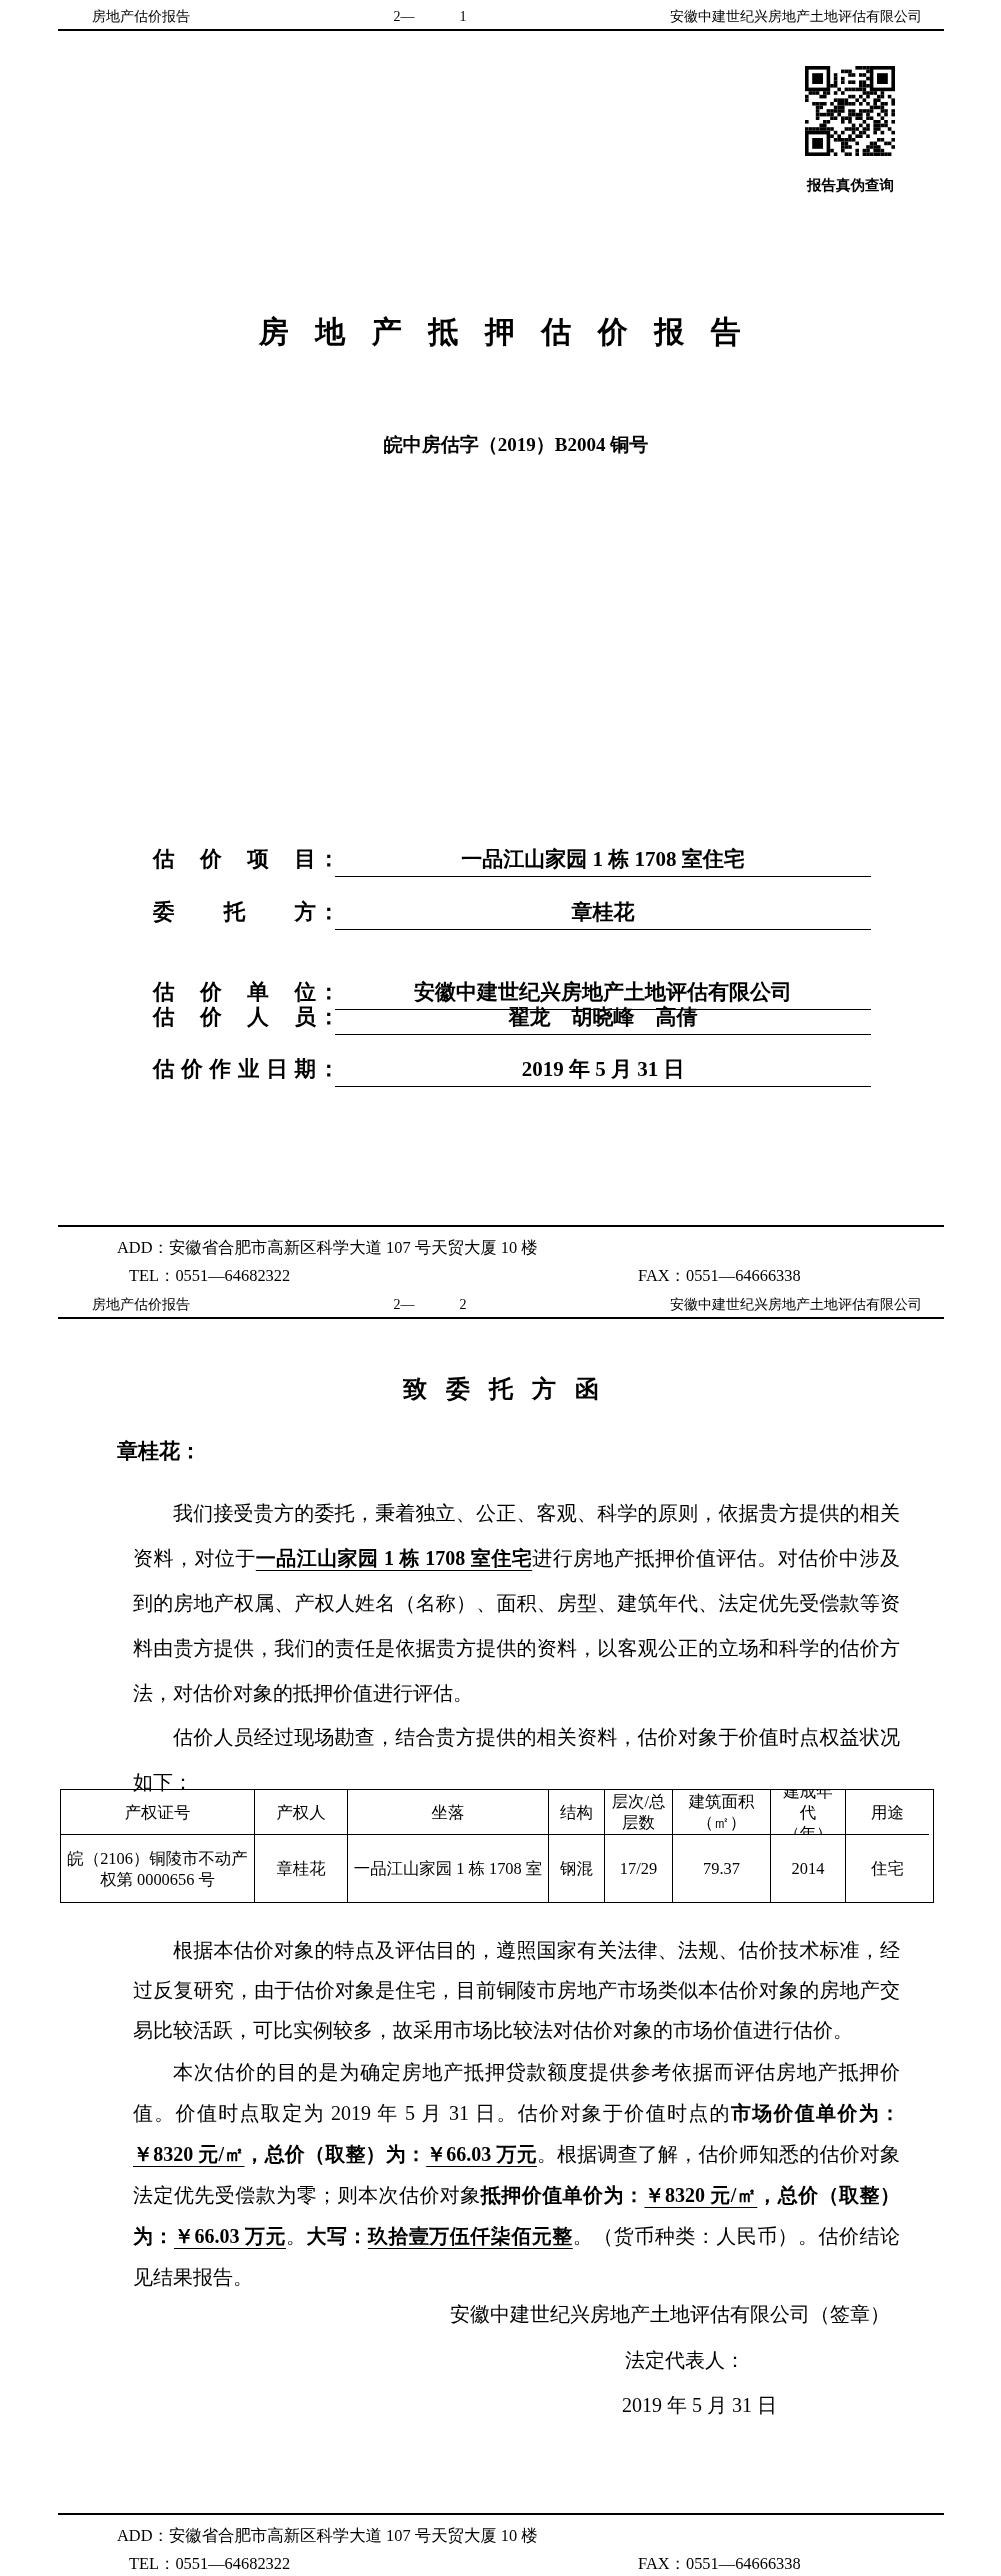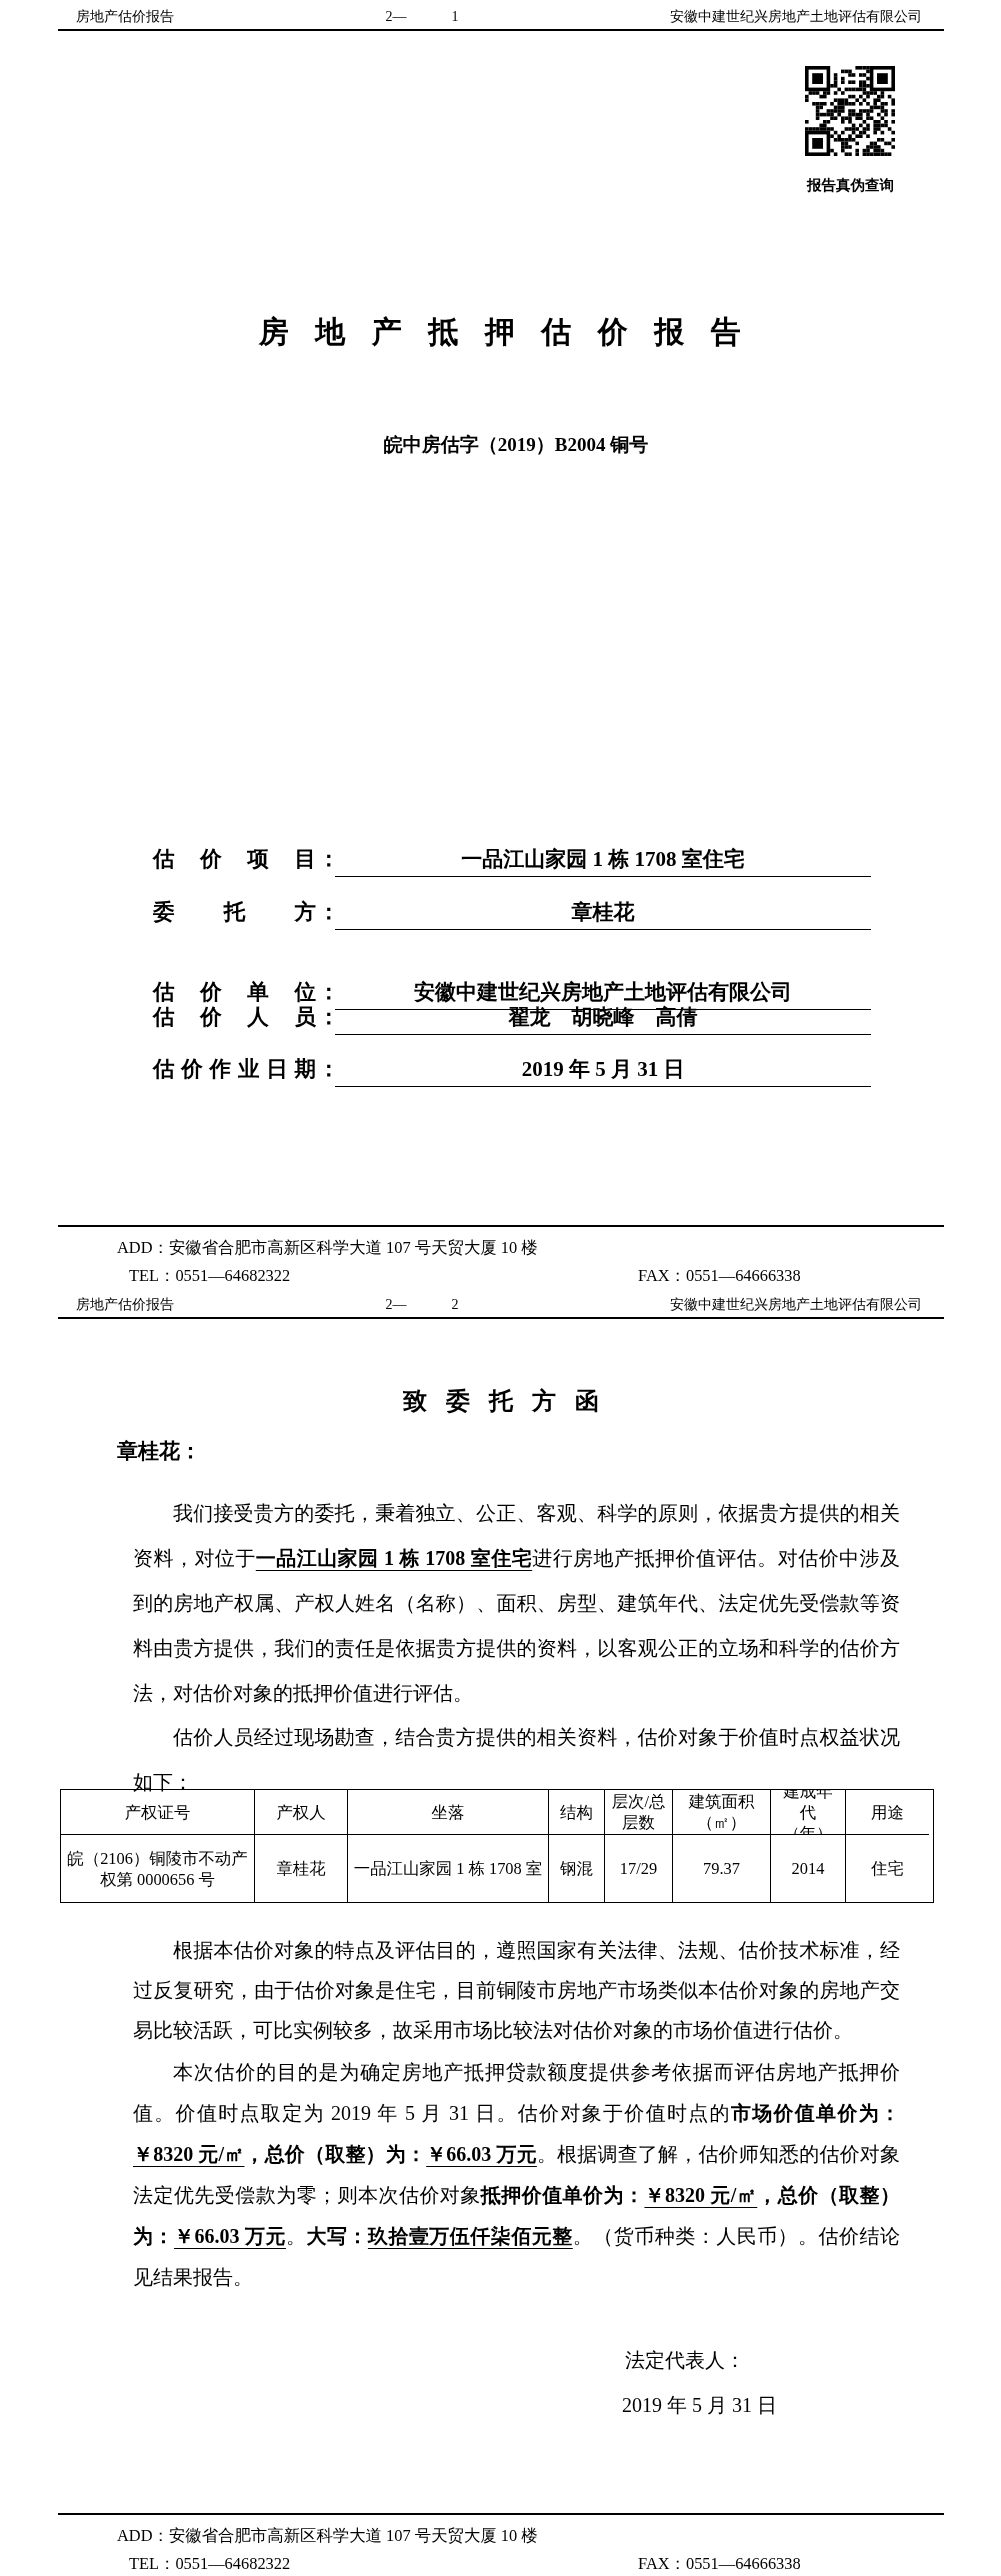--- a/index.html
+++ b/index.html
@@ -5,21 +5,21 @@
   html,body{margin:0;padding:0;background:#e8e8e8;}
   .canvas{position:relative;width:1002px;height:2576px;background:#ffffff;margin:0 auto;
           font-family:"Liberation Serif","DejaVu Serif",serif;color:#000;}
   .page{position:absolute;left:0;width:1002px;height:1288px;background:#fff;overflow:hidden;}
   #page1{top:0;} #page2{top:1288px;}
 
   
   .doc-header{position:absolute;left:58px;right:58px;top:8.8px;height:20px;
               border-bottom:2.5px solid #000;display:flex;justify-content:space-between;
               align-items:flex-start;font-size:14px;line-height:16.4px;}
-  .doc-header .h-left{margin-left:18px;}
+  .doc-header .h-left{margin-left:34px;}
   .doc-header .h-center{display:flex;gap:45px;}
   .doc-header .h-right{margin-right:22px;}
 
   .doc-footer{position:absolute;left:58px;right:58px;top:1225px;height:62px;border-top:2.5px solid #000;font-size:16.4px;}
   .doc-footer .f-add{position:absolute;left:59px;top:10px;}
   .doc-footer .f-tel{position:absolute;left:59px;top:38px;margin-left:12px;}
   .doc-footer .f-fax{position:absolute;left:580px;top:38px;}
 
   
   .qr{position:absolute;left:805px;top:66px;width:90px;height:90px;}
@@ -33,21 +33,21 @@
 
   .field-row{position:absolute;left:0;width:100%;height:37px;}
   .fr0{top:840px;} .fr1{top:893px;} .fr2{top:945px;margin-top:28px;} .fr3{top:998px;} .fr4{top:1050px;}
   .f-label{position:absolute;left:153px;bottom:3.8px;width:163px;font-size:21.5px;font-weight:bold;
            text-align:justify;text-align-last:justify;}
   .f-colon{position:absolute;left:318px;bottom:3.8px;font-size:21.5px;font-weight:bold;}
   .f-value{position:absolute;left:335px;right:131px;bottom:0;border-bottom:1.9px solid #000;
            text-align:center;font-size:21px;font-weight:bold;padding-bottom:3.2px;}
 
   
-  .letter-title{position:absolute;left:0;right:0;top:81px;margin:16px;text-align:center;
+  .letter-title{position:absolute;left:0;right:0;top:81px;margin:4px;text-align:center;
                 font-size:24px;font-weight:bold;letter-spacing:19px;padding-left:19px;}
   .salutation{position:absolute;left:117px;top:149px;font-size:21px;font-weight:bold;}
 
   .body-p{position:absolute;left:117px;width:767px;margin:16px;font-size:20px;
           text-align:justify;text-indent:40px;}
   .bp0{top:187px;line-height:45px;}
   .bp1{top:411px;line-height:45px;}
   .bp2{top:626px;line-height:40px;}
   .bp3{top:748px;line-height:41px;}
   .body-p .b{font-weight:bold;}
@@ -390,20 +390,21 @@
         <div class="cell">钢混</div>
         <div class="cell">17/29</div>
         <div class="cell">79.37</div>
         <div class="cell">2014</div>
         <div class="cell lastcol">住宅</div>
       </div>
 
     <p class="body-p bp2"><span class="">根据本估价对象的特点及评估目的，遵照国家有关法律、法规、估价技术标准，经过反复研究，由于估价对象是住宅，目前铜陵市房地产市场类似本估价对象的房地产交易比较活跃，可比实例较多，故采用市场比较法对估价对象的市场价值进行估价。</span></p>
     <p class="body-p bp3"><span class="">本次估价的目的是为确定房地产抵押贷款额度提供参考依据而评估房地产抵押价值。价值时点取定为 2019 年 5 月 31 日。估价对象于价值时点的</span><span class="b ">市场价值单价为：</span><span class="b u">￥8320 元/㎡</span><span class="b ">，</span><span class="b ">总价（取整）为：</span><span class="b u">￥66.03 万元</span><span class="">。根据调查了解，估价师知悉的估价对象法定优先受偿款为零；则本次估价对象</span><span class="b ">抵押价值单价为：</span><span class="b u">￥8320 元/㎡</span><span class="b ">，</span><span class="b ">总价（取整）为：</span><span class="b u">￥66.03 万元</span><span class="">。</span><span class="b ">大写：</span><span class="b u">玖拾壹万伍仟柒佰元整</span><span class="">。（货币种类：人民币）。估价结论见结果报告。</span></p>
 
+    <div class="sig-company">安徽中建世纪兴房地产土地评估有限公司（签章）</div>
     <div class="sig-rep">法定代表人：</div>
     <div class="sig-date">2019 年 5 月 31 日</div>
 
     <footer class="doc-footer">
       <span class="f-add">ADD：安徽省合肥市高新区科学大道 107 号天贸大厦 10 楼</span>
       <span class="f-tel">TEL：0551—64682322</span>
       <span class="f-fax">FAX：0551—64666338</span>
     </footer>
   </section>
 </div>

